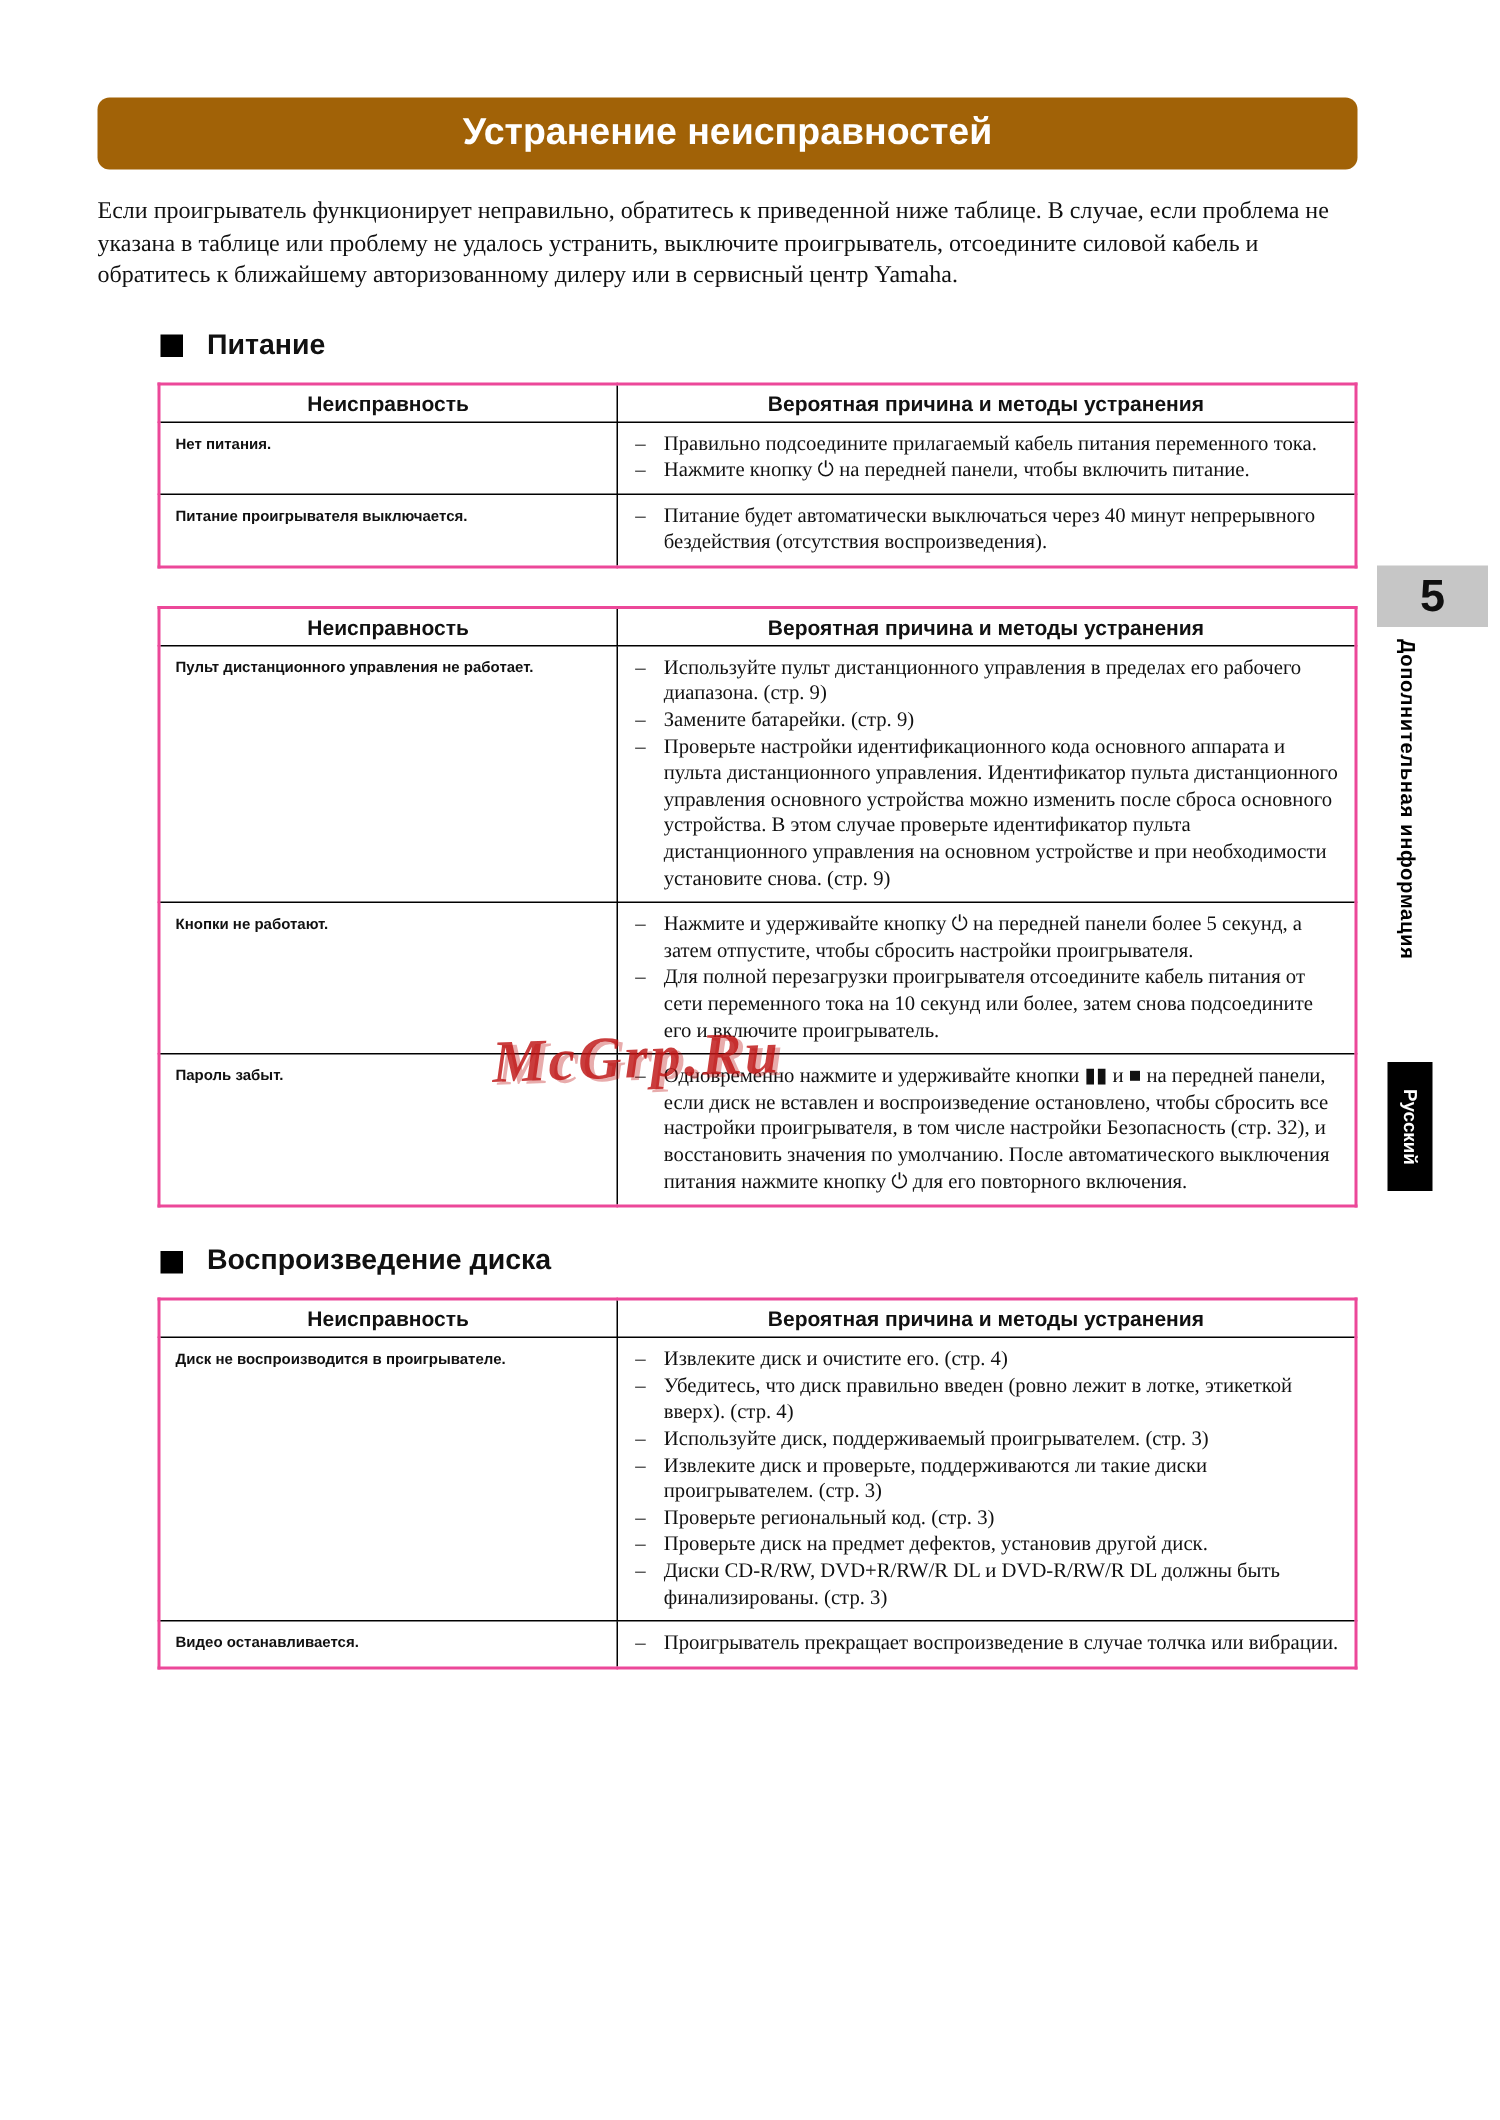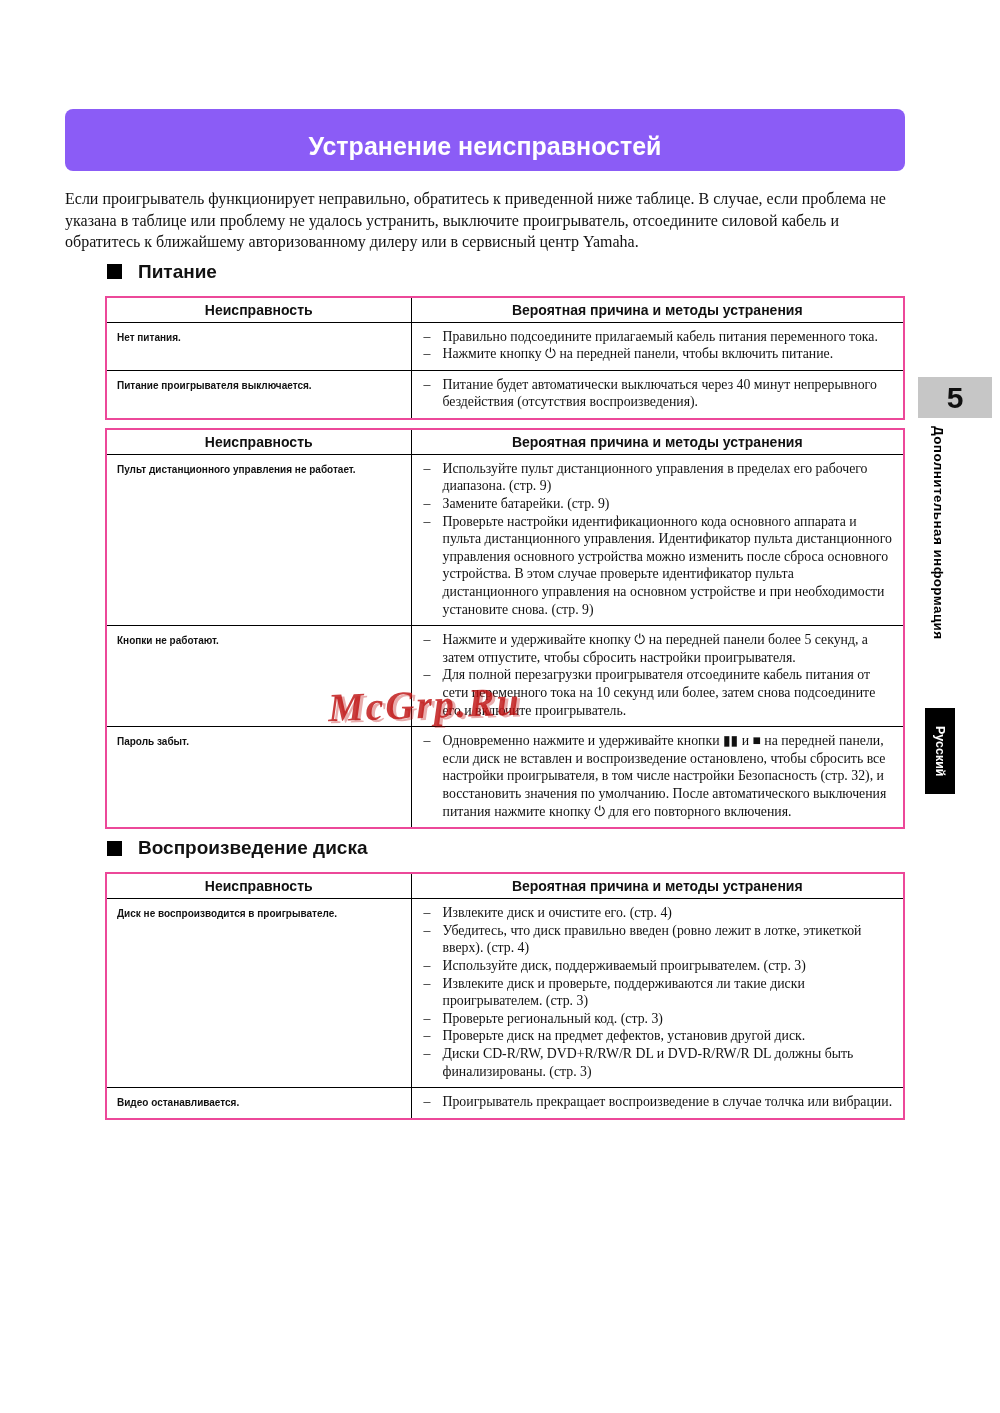--- a/index.html
+++ b/index.html
@@ -11,37 +11,37 @@
     font-family:"Liberation Serif", serif;
     color:#111;
     overflow:hidden;
   }
   .content {
     position:absolute;
     left:65px; top:0;
     width:840px;
   }
   .title-bar {
-    margin-top:109px;
-    background:#8b5cf6;
+    margin-top:65px;
+    background:#a16207;
     color:#ffffff;
     text-align:center;
     font-family:"Liberation Sans", sans-serif;
     font-weight:bold;
     font-size:25px;
-    padding:23px 0 10px 0;
+    padding:9px 0 10px 0;
     border-radius:8px;
   }
   .intro {
     margin-top:17px;
     font-size:16px;
     line-height:21.5px;
     text-align:left;
   }
-  .section { margin-top:8px;padding-left:40px; }
+  .section { margin-top:25px;padding-left:40px; }
   .section-heading {
     display:flex;
     align-items:center;
     font-family:"Liberation Sans", sans-serif;
     font-weight:bold;
     font-size:19px;
     margin:0 0 13px 0;
   }
   .bullet {
     display:inline-block;

